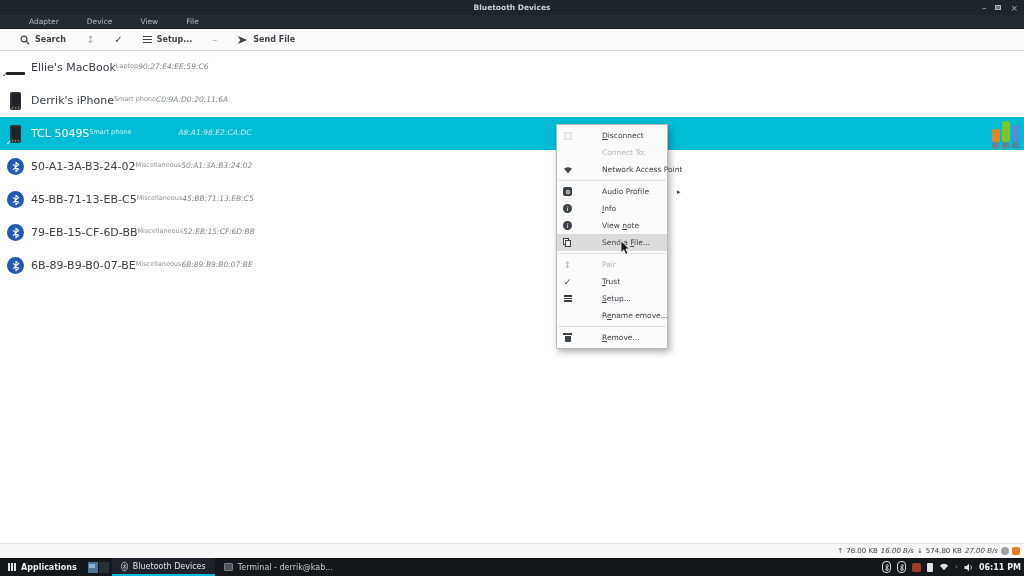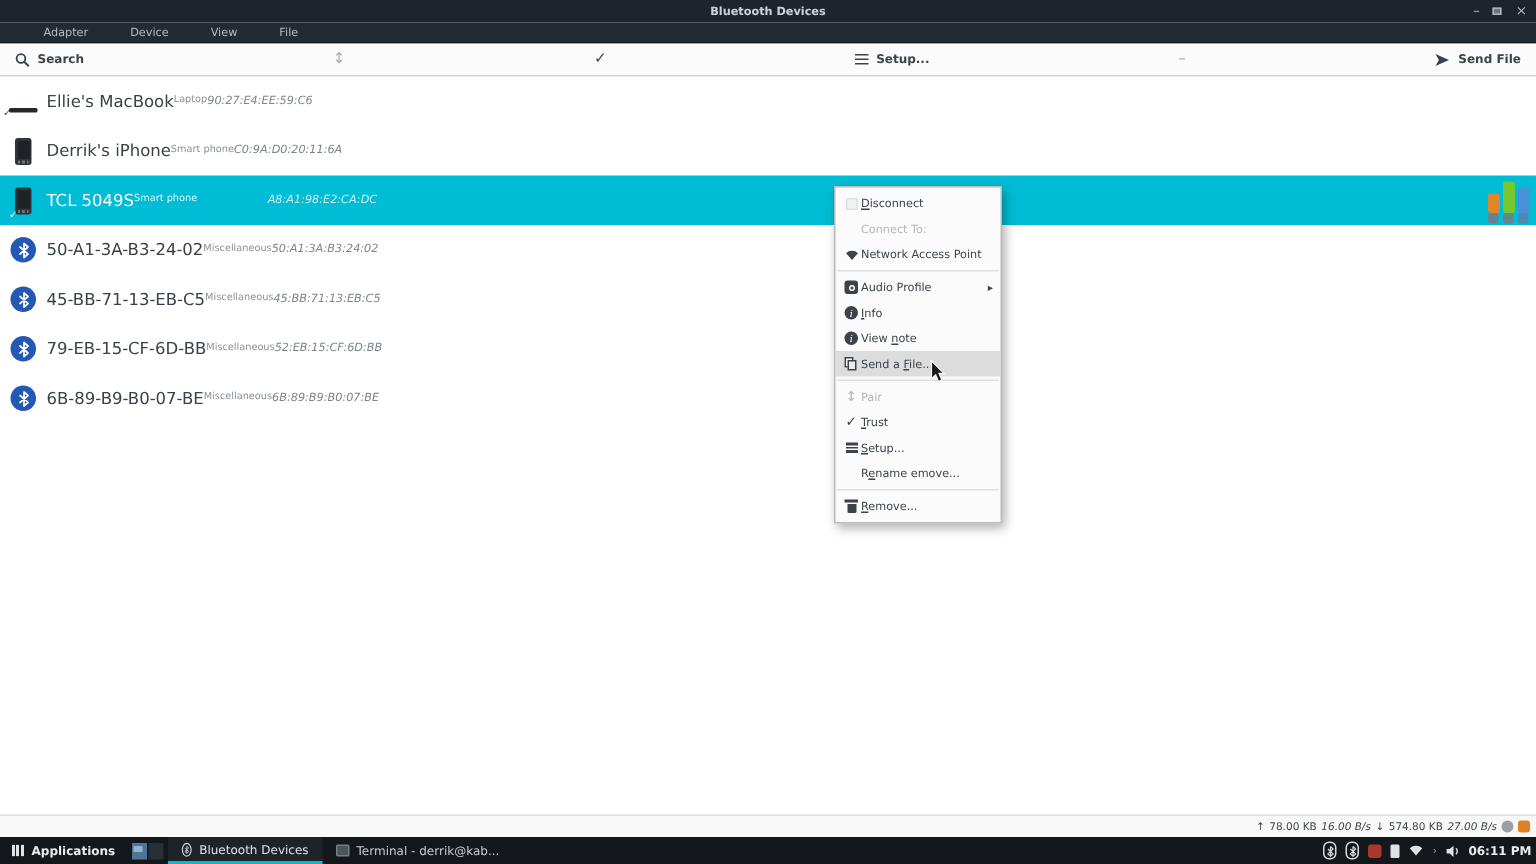--- a/index.html
+++ b/index.html
@@ -14,21 +14,21 @@
   .win-controls { position:absolute; right:6px; top:0; height:15px; display:flex; align-items:center; gap:9px; color:#aeb6bc; }
   .wc-min { font-size:9px; line-height:8px; cursor:default; }
   .wc-max { width:6px; height:5px; border:1px solid #aeb6bc; background:#6e767c; }
   .wc-close { font-size:9px; cursor:default; }
 
   
   .menubar { top:15px; left:0; width:1024px; height:14px; background:#232b32; border-bottom:1px solid #11171b; display:flex; align-items:center; gap:0; padding-left:8px; }
   .mb-item { color:#b4bcc2; font-size:7.5px; padding:0 7px; height:14px; display:flex; align-items:center;margin-left:14px; }
 
   
-  .toolbar { top:29px; left:0; width:1024px; height:22px; background:#fbfbfb; border-bottom:1px solid #d3d6d8; display:flex; align-items:center; padding-left:0;justify-content:space-between; }
+  .toolbar { top:29px; left:0; width:1024px; height:22px; background:#fbfbfb; border-bottom:1px solid #d3d6d8; display:flex; align-items:center; padding-left:10px; }
   .tb-btn { display:flex; align-items:center; gap:5px; color:#3c434a; font-size:8px; font-weight:bold; padding:0 10px; height:22px; }
   .tb-ico-dim { color:#a9aeb3; font-size:10px; padding:0 10px; }
   .tb-check { color:#3c434a; font-size:10px; padding:0 10px; }
   .tb-setup-bars span { display:block; width:9px; height:1.5px; background:#3c434a; margin:1.5px 0; }
 
   
   .dev-row { left:0; width:1024px; height:33px; display:flex; align-items:center; }
   .dev-row.selected { background:#00bcd4; }
   .dev-icon-col { width:31px; display:flex; justify-content:center; position:relative; }
   .dev-text { display:flex; flex-direction:row; justify-content:center; }
@@ -61,21 +61,21 @@
   .sigbars .e1 { left:0; } .sigbars .e2 { left:10px; } .sigbars .e3 { left:20px; background:#5a7fa8; }
 
   
   .statusbar { top:543px; left:0; width:1024px; height:15px; background:#f8f8f8; border-top:1px solid #e2e2e2; display:flex; align-items:center; justify-content:flex-end; padding-right:4px; gap:3px; font-size:7px; color:#3f464c; }
   .sb-rate { font-style:italic; }
   .sb-ico-globe { width:8px; height:8px; border-radius:50%; background:#9aa0a5; }
   .sb-ico-bt { width:8px; height:8px; border-radius:2px; background:#e07f28; }
 
   
   .ctx-menu { left:556px; top:124px; width:112px; background:#fbfbfb; border:1px solid #b9b9b9; box-shadow:2px 3px 7px rgba(0,0,0,.32); padding:2px 0; z-index:50; }
-  .mi { height:17px; display:flex; align-items:center; padding:0 5px 0 4px; font-size:7.5px; color:#3c434a; white-space:nowrap; }
+  .mi { height:17px; display:flex; align-items:center; padding:0 5px 0 4px; font-size:7.5px; color:#3c434a; white-space:nowrap;gap:28px; }
   .mi.hl { background:#dcdcdc; }
   .mi.disabled { color:#b2b7bc; }
   .mi-ico { width:13px; display:flex; align-items:center; justify-content:center; flex:none; }
   .mn { text-decoration:underline; }
   .mi-arrow { margin-left:auto; font-size:7px; color:#3c434a; }
   .ctx-sep { height:1px; background:#e0e0e0; margin:2px 1px; }
   .ico-faint { width:8px; height:8px; border:1px solid #dcdfe1; background:#f1f2f3; border-radius:1px; }
   .ico-circle-i { width:9px; height:9px; border-radius:50%; background:#3c4248; color:#fff; font-size:6.5px; display:flex; align-items:center; justify-content:center; font-style:italic; font-family:"DejaVu Serif",serif; }
   .ico-audio { width:9px; height:9px; border-radius:2px; background:#3c4248; display:flex; align-items:center; justify-content:center; }
   .ico-audio i { display:block; width:4px; height:4px; border:1px solid #fff; border-radius:50%; }

